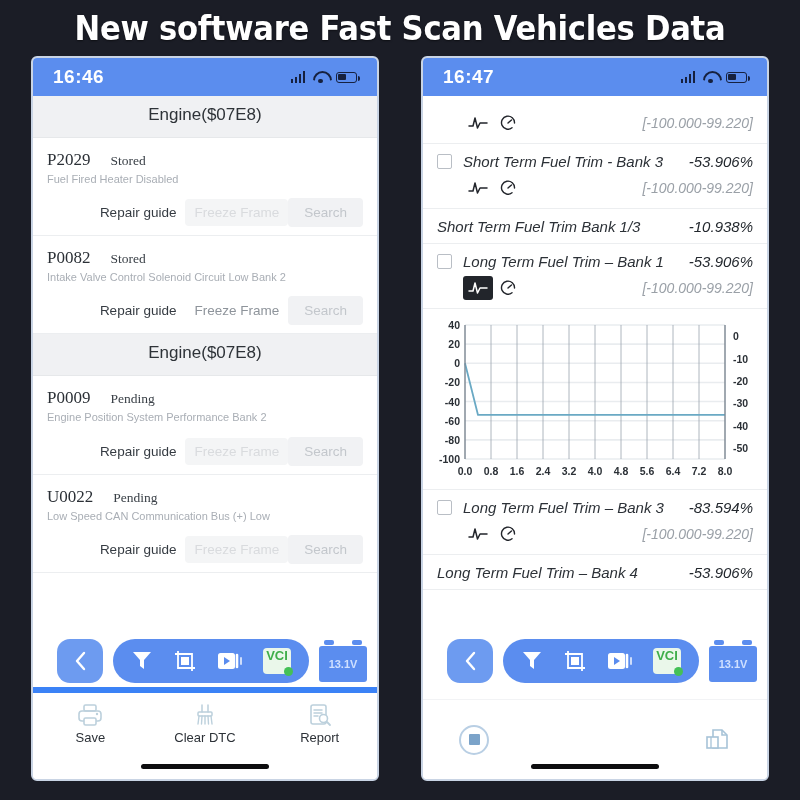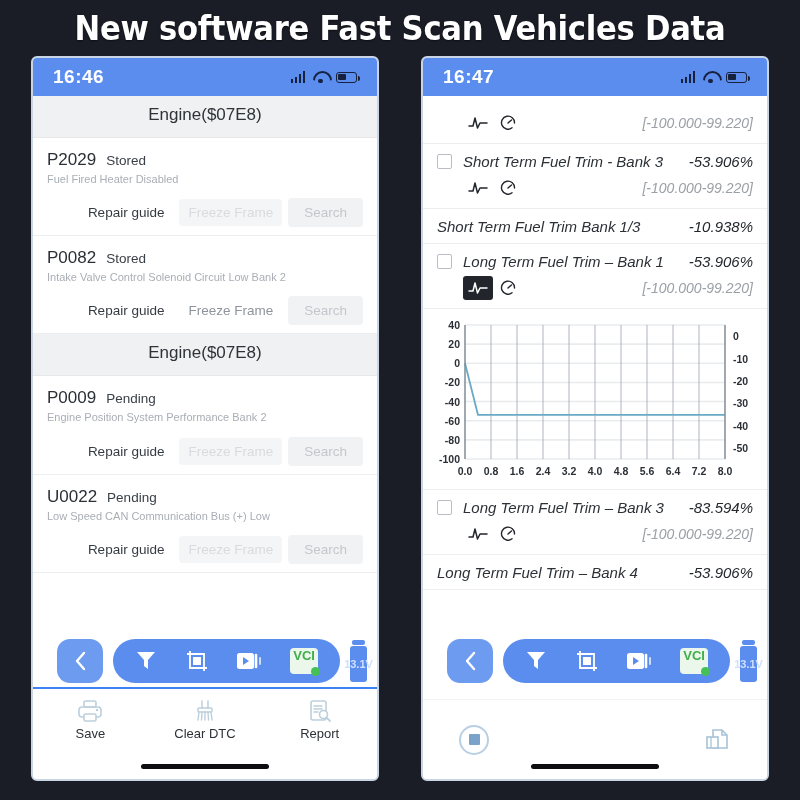--- a/index.html
+++ b/index.html
@@ -89,41 +89,41 @@
     text-align: center;
     font-size: 17px;
     color: #2e3338;
     padding: 9px 0 12px;
     border-bottom: 1px solid #e6e8ea;
   }
   .dtc {
     padding: 12px 14px 8px;
     border-bottom: 1px solid #eceef0;
   }
-  .dtc-top { display: flex; align-items: baseline; gap: 10px; }
+  .dtc-top { display: flex; align-items: baseline; gap: 20px; font-family: Liberation Serif, serif; }
   .dtc-code { font-size: 17px; color: #2b3036; }
   .dtc-state { font-size: 13.5px; color: #3a4047; }
   .dtc-desc {
     font-size: 11px; color: #a9aeb5; margin-top: 3px; line-height: 1.2;
   }
   .dtc-actions {
     display: flex; justify-content: flex-end; align-items: center;
-    gap: 6px; margin-top: 12px;
+    margin-top: 12px;
   }
   .act {
     font-size: 13.5px; padding: 6px 9px; border-radius: 4px;
   }
   .act-repair { color: #353b42; }
   .act-freeze { color: #d9dbde; background: #f4f5f6; }
   .act-freeze.plain { background: transparent; color: #8e949b; }
   .act-search { color: #c3c7cc; background: #f1f2f4; padding: 7px 16px; }
 
   
   .bottombar {
-    height: 92px; border-top: 2px solid #3b82f6;
+    height: 92px; border-top: 6px solid #3b82f6;
     display: flex; align-items: flex-start; padding-top: 10px;
     flex: none; background: #fff;
   }
   .bb-item {
     flex: 1; display: flex; flex-direction: column;
     align-items: center; gap: 3px;
   }
   .bb-label { font-size: 13px; color: #2c3137; }
 
   
@@ -138,21 +138,21 @@
     background: #6d9bf0;
     display: flex; align-items: center; justify-content: center;
   }
   .fb-group {
     flex: 1; height: 44px; border-radius: 22px;
     background: #5b8def;
     display: flex; align-items: center; justify-content: space-around;
     padding: 0 8px;
   }
   .fb-batt {
-    width: 17px; height: 42px; position: relative;
+    width: 48px; height: 42px; position: relative;
   }
   .fb-batt .body {
     position: absolute; bottom: 0; left: 0; right: 0; top: 6px;
     background: #5b8def; border-radius: 3px;
     display: flex; align-items: center; justify-content: center;
     color: #cfe0ff; font-size: 11px; font-weight: bold;
   }
   .fb-batt .t1, .fb-batt .t2 {
     position: absolute; top: 0; width: 10px; height: 5px;
     background: #5b8def; border-radius: 2px;

